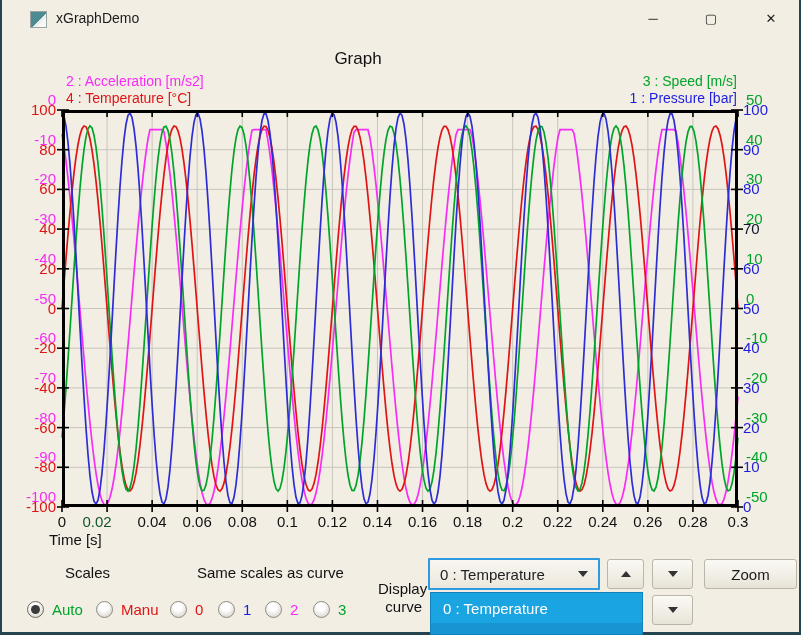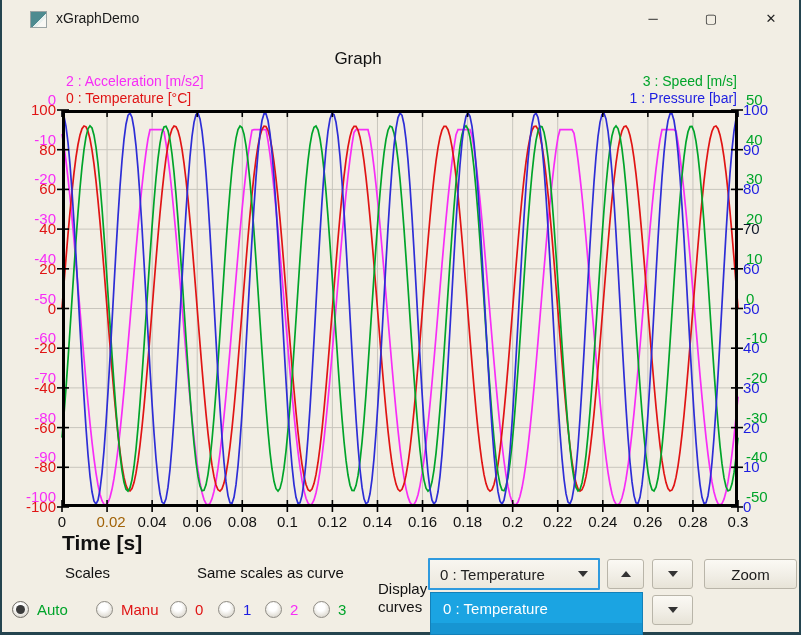--- a/index.html
+++ b/index.html
@@ -15,21 +15,21 @@
   #btn-min{left:630px;} #btn-max{left:688px;} #btn-close{left:748px;}
   .border-line{background:#24444f;z-index:1;}
   
   #chart-title{left:0;top:49px;width:716px;text-align:center;font-size:17px;color:#111;}
   .legend{font-size:14px;white-space:nowrap;}
   #legend-accel{left:66px;top:73px;}
   #legend-temp{left:66px;top:90px;}
   #legend-speed{right:64px;top:73px;text-align:right;margin-left:32px;}
   #legend-press{right:64px;top:90px;text-align:right;}
   .ticklabel{font-size:15px;line-height:18px;white-space:nowrap;}
-  #xaxis-label{left:62px;top:531px;font-size:21px;color:#111;font-weight:bold;}
+  #xaxis-label{left:49px;top:531px;font-size:15px;color:#111;}
   
   .grouplabel{top:564px;font-size:15px;color:#111;}
   #scales-label{left:65px;}
   #samescales-label{left:197px;}
   #display-label{left:378px;top:580px;width:44px;text-align:right;font-size:15px;color:#111;line-height:18px;}
   .radio-item{top:599px;height:20px;display:flex;align-items:center;gap:8px;font-size:15px;}
   .radio-circle{width:17px;height:17px;border-radius:50%;border:1px solid #8f8c85;position:relative;
     background:radial-gradient(circle at 45% 35%,#ffffff 0 30%,#e6e3dc 65%,#c9c6bf 100%);}
   .radio-circle.checked{border-color:#6f6c66;}
   .radio-circle.checked::after{content:"";position:absolute;left:3px;top:3px;width:9px;height:9px;border-radius:50%;background:#3b3b3b;}
@@ -62,21 +62,21 @@
   <div class="abs" id="titlebar">
     <div class="abs" id="app-icon"></div>
     <div class="abs" id="window-title">xGraphDemo</div>
     <div class="abs winbtn" id="btn-min"><span>─</span></div>
     <div class="abs winbtn" id="btn-max"><span>▢</span></div>
     <div class="abs winbtn" id="btn-close"><span>✕</span></div>
   </div>
 
   <div class="abs" id="chart-title">Graph</div>
   <div class="abs legend" id="legend-accel" style="color: rgb(247, 45, 247);">2 : Acceleration [m/s2]</div>
-  <div class="abs legend" id="legend-temp" style="color: rgb(224, 20, 20);">0 : Temperature [°C]</div>
+  <div class="abs legend" id="legend-temp" style="color: rgb(224, 20, 20);">4 : Temperature [°C]</div>
   <div class="abs legend" id="legend-speed" style="color: rgb(0, 164, 42);">3 : Speed [m/s]</div>
   <div class="abs legend" id="legend-press" style="color: rgb(29, 29, 224);">1 : Pressure [bar]</div>
 
   <svg class="abs" id="plot-svg" width="676" height="397">
       <line x1="45.06666666666667" y1="1" x2="45.06666666666667" y2="396" stroke="#c8c5bd" stroke-width="1"></line>
       <line x1="90.13333333333334" y1="1" x2="90.13333333333334" y2="396" stroke="#c8c5bd" stroke-width="1"></line>
       <line x1="135.2" y1="1" x2="135.2" y2="396" stroke="#c8c5bd" stroke-width="1"></line>
       <line x1="180.26666666666668" y1="1" x2="180.26666666666668" y2="396" stroke="#c8c5bd" stroke-width="1"></line>
       <line x1="225.33333333333334" y1="1" x2="225.33333333333334" y2="396" stroke="#c8c5bd" stroke-width="1"></line>
       <line x1="270.4" y1="1" x2="270.4" y2="396" stroke="#c8c5bd" stroke-width="1"></line>
@@ -196,42 +196,42 @@
       <div class="abs ticklabel" style="left: 746px; top: 170.4px; text-align: left; color: rgb(0, 164, 42);">30</div>
       <div class="abs ticklabel" style="left: 746px; top: 210.1px; text-align: left; color: rgb(0, 164, 42);">20</div>
       <div class="abs ticklabel" style="left: 746px; top: 249.8px; text-align: left; color: rgb(0, 164, 42);">10</div>
       <div class="abs ticklabel" style="left: 746px; top: 289.5px; text-align: left; color: rgb(0, 164, 42);">0</div>
       <div class="abs ticklabel" style="left: 746px; top: 329.2px; text-align: left; color: rgb(0, 164, 42);">-10</div>
       <div class="abs ticklabel" style="left: 746px; top: 368.9px; text-align: left; color: rgb(0, 164, 42);">-20</div>
       <div class="abs ticklabel" style="left: 746px; top: 408.6px; text-align: left; color: rgb(0, 164, 42);">-30</div>
       <div class="abs ticklabel" style="left: 746px; top: 448.3px; text-align: left; color: rgb(0, 164, 42);">-40</div>
       <div class="abs ticklabel" style="left: 746px; top: 488px; text-align: left; color: rgb(0, 164, 42);">-50</div>
       <div class="abs ticklabel" style="left: 37px; width: 50px; top: 513px; text-align: center; color: rgb(17, 17, 17);">0</div>
-      <div class="abs ticklabel" style="left: 86px; width: 50px; top: 513px; text-align: center; color: #a16207;">0.02</div>
+      <div class="abs ticklabel" style="left: 72px; width: 50px; top: 513px; text-align: center; color: #14532d;">0.02</div>
       <div class="abs ticklabel" style="left: 127.133px; width: 50px; top: 513px; text-align: center; color: rgb(17, 17, 17);">0.04</div>
       <div class="abs ticklabel" style="left: 172.2px; width: 50px; top: 513px; text-align: center; color: rgb(17, 17, 17);">0.06</div>
       <div class="abs ticklabel" style="left: 217.267px; width: 50px; top: 513px; text-align: center; color: rgb(17, 17, 17);">0.08</div>
       <div class="abs ticklabel" style="left: 262.333px; width: 50px; top: 513px; text-align: center; color: rgb(17, 17, 17);">0.1</div>
       <div class="abs ticklabel" style="left: 307.4px; width: 50px; top: 513px; text-align: center; color: rgb(17, 17, 17);">0.12</div>
       <div class="abs ticklabel" style="left: 352.467px; width: 50px; top: 513px; text-align: center; color: rgb(17, 17, 17);">0.14</div>
       <div class="abs ticklabel" style="left: 397.533px; width: 50px; top: 513px; text-align: center; color: rgb(17, 17, 17);">0.16</div>
       <div class="abs ticklabel" style="left: 442.6px; width: 50px; top: 513px; text-align: center; color: rgb(17, 17, 17);">0.18</div>
       <div class="abs ticklabel" style="left: 487.667px; width: 50px; top: 513px; text-align: center; color: rgb(17, 17, 17);">0.2</div>
       <div class="abs ticklabel" style="left: 532.733px; width: 50px; top: 513px; text-align: center; color: rgb(17, 17, 17);">0.22</div>
       <div class="abs ticklabel" style="left: 577.8px; width: 50px; top: 513px; text-align: center; color: rgb(17, 17, 17);">0.24</div>
       <div class="abs ticklabel" style="left: 622.867px; width: 50px; top: 513px; text-align: center; color: rgb(17, 17, 17);">0.26</div>
       <div class="abs ticklabel" style="left: 667.933px; width: 50px; top: 513px; text-align: center; color: rgb(17, 17, 17);">0.28</div>
       <div class="abs ticklabel" style="left: 713px; width: 50px; top: 513px; text-align: center; color: rgb(17, 17, 17);">0.3</div>
     </div>
   <div class="abs" id="xaxis-label">Time [s]</div>
 
   <div class="abs grouplabel" id="scales-label">Scales</div>
   <div class="abs grouplabel" id="samescales-label">Same scales as curve</div>
   <div id="radio-row">
-      <div class="abs radio-item" style="left: 12px;">
+      <div class="abs radio-item" style="left: 27px;">
         <span class="radio-circle checked"></span>
         <span style="color: rgb(0, 164, 42);">Auto</span>
       </div>
       <div class="abs radio-item" style="left: 96px;">
         <span class="radio-circle"></span>
         <span style="color: rgb(224, 20, 20);">Manu</span>
       </div>
       <div class="abs radio-item" style="left: 170px;">
         <span class="radio-circle"></span>
         <span style="color: rgb(224, 20, 20);">0</span>
@@ -245,21 +245,21 @@
         <span style="color: rgb(247, 45, 247);">2</span>
       </div>
       <div class="abs radio-item" style="left: 313px;">
         <span class="radio-circle"></span>
         <span style="color: rgb(0, 164, 42);">3</span>
       </div>
     </div>
 
   <div class="abs" id="display-label">
     <div>Display</div>
-    <div>curves</div>
+    <div>curve</div>
   </div>
 
   <div class="abs" id="combobox">
     <span class="value">0 : Temperature</span>
     <span class="tri-down"></span>
   </div>
 
   <div class="abs btn" id="btn-up1">
       <span class="tri-up"></span>
     </div>

